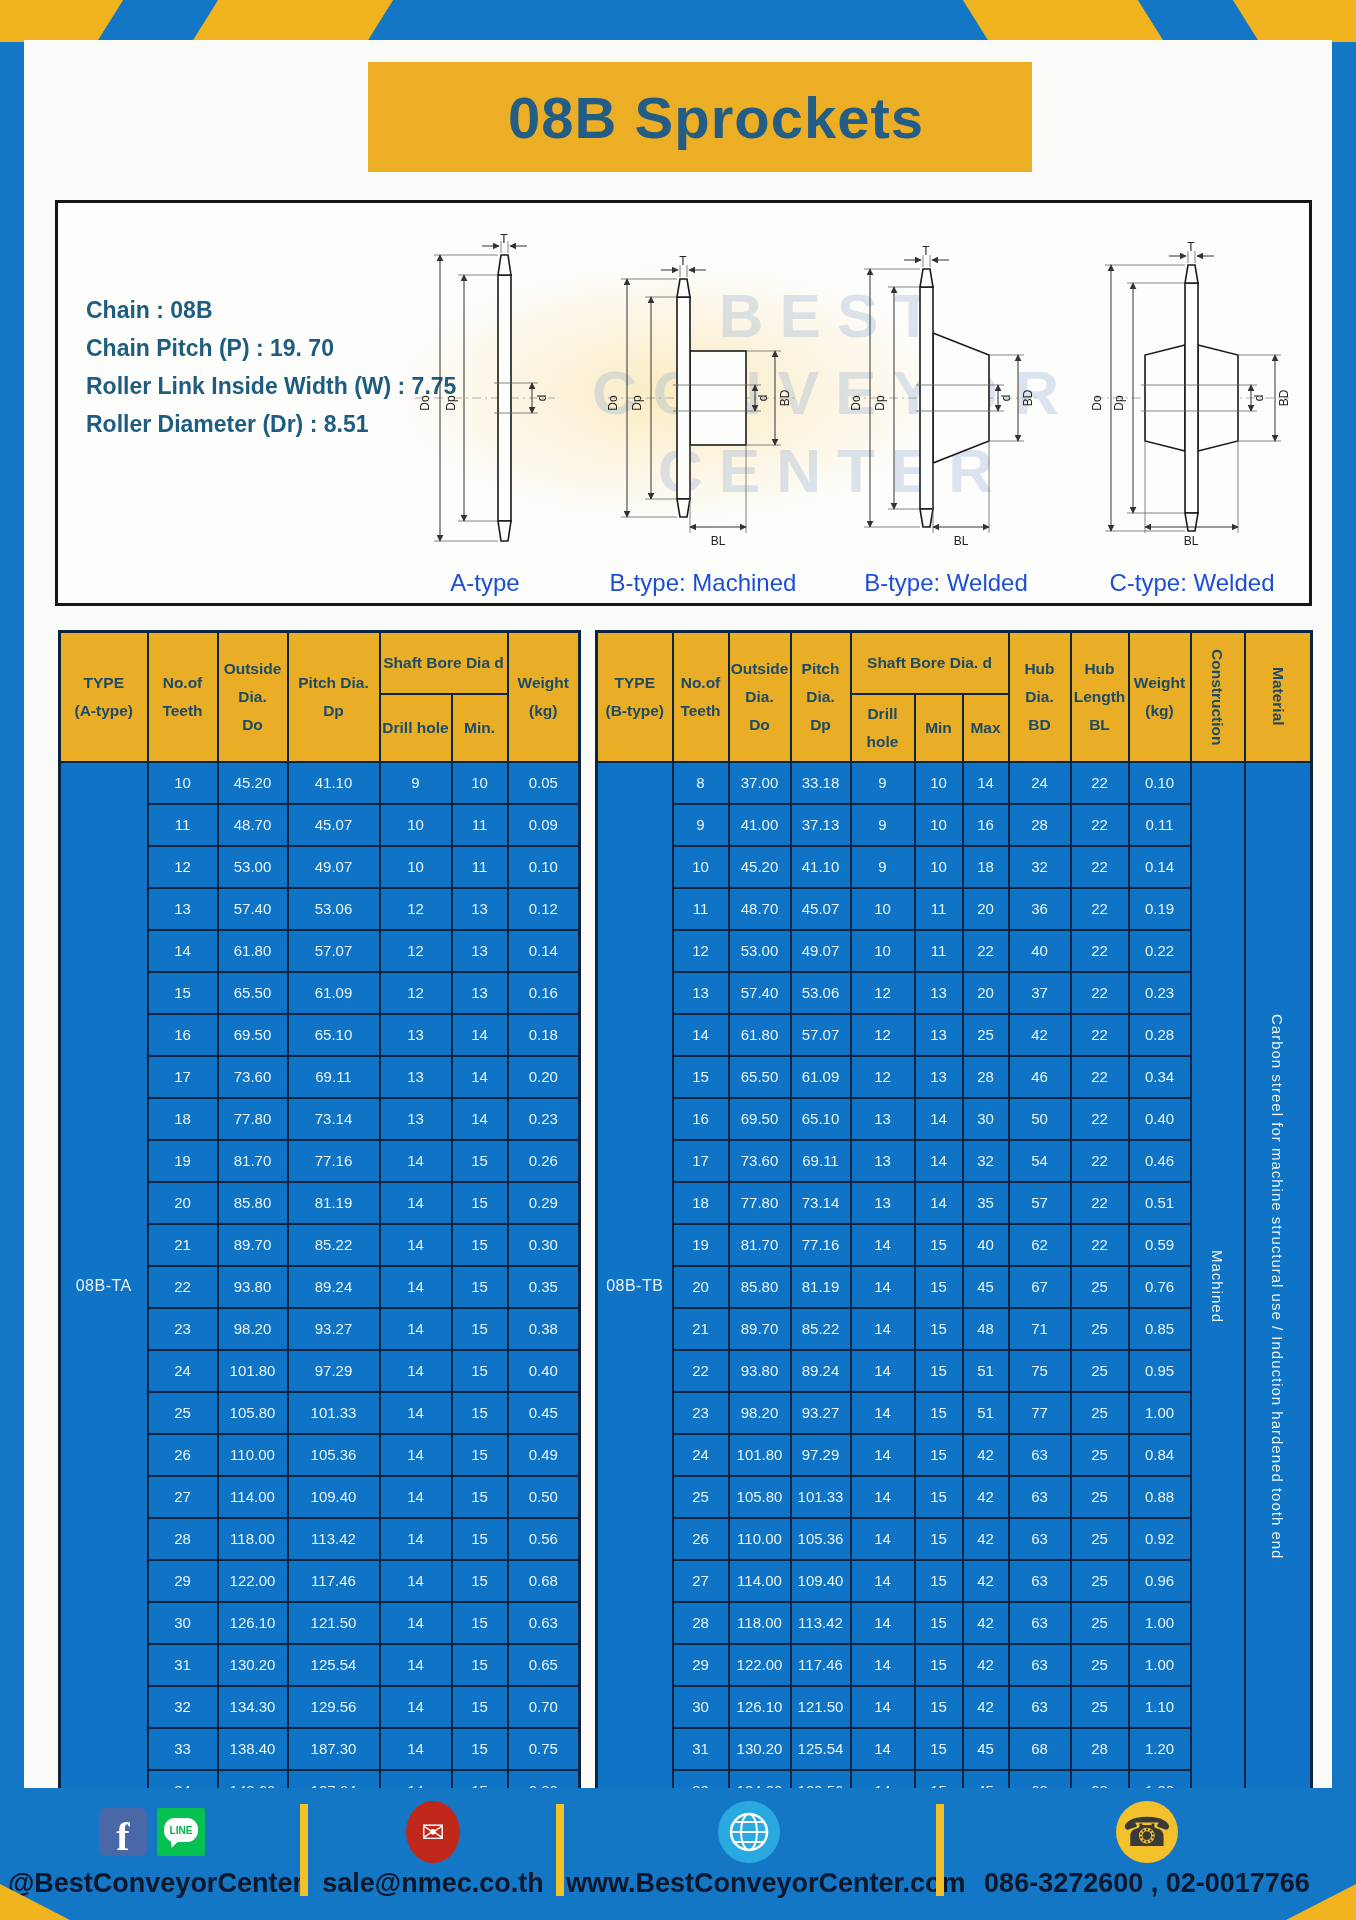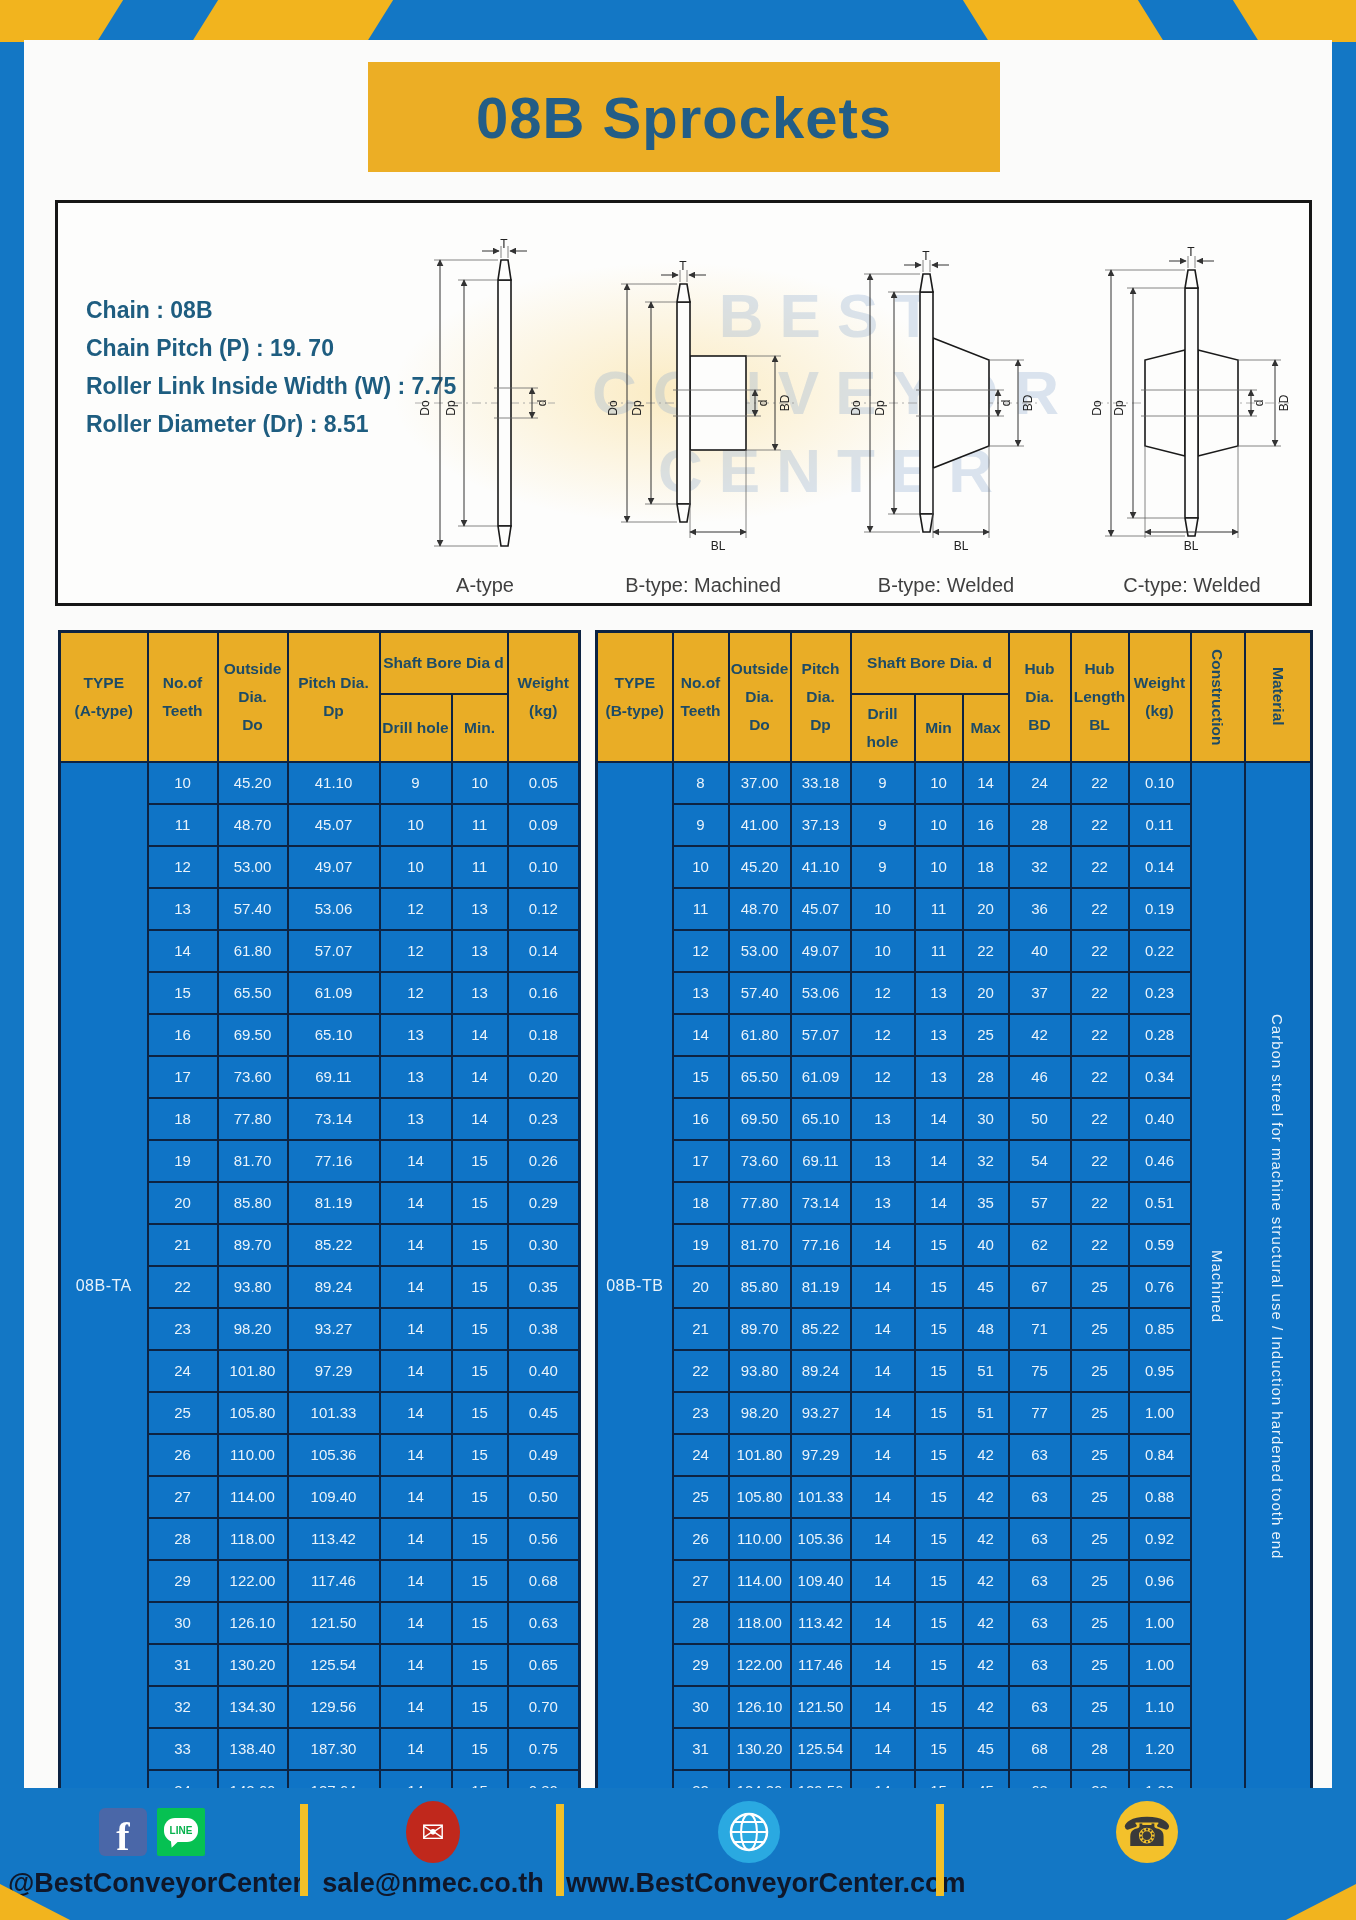--- a/index.html
+++ b/index.html
@@ -17,41 +17,41 @@
   .stripe.r2{right:205px;width:175px;transform:skewX(32deg);}
   .corner{position:absolute;width:70px;height:40px;background:#f2b41e;bottom:0;}
   .corner.cl{left:0;clip-path:polygon(0 100%,0 10%,100% 100%);}
   .corner.cr{right:0;clip-path:polygon(100% 100%,100% 10%,0 100%);}
 
   
   .page{position:absolute;left:24px;top:40px;width:1308px;height:1748px;background:#fbfbfa;}
 
   .title-banner{
     position:absolute;left:344px;top:22px;width:632px;height:110px;
-    background:#ecae25;display:flex;align-items:center;justify-content:center;
+    background:#ecae25;display:flex;align-items:center;justify-content:center;padding-left:32px;
   }
   .title-banner h1{margin:0;font-size:58px;color:#235d86;letter-spacing:1px;}
 
   
   .diagram-box{
     position:absolute;left:31px;top:160px;width:1251px;height:400px;
     border:3px solid #161616;background:#fdfdfc;display:flex;
   }
   .wm{
     position:absolute;left:330px;top:20px;right:30px;bottom:40px;
     display:flex;flex-direction:column;align-items:center;justify-content:center;
     pointer-events:none;z-index:0;
     background:radial-gradient(ellipse 45% 55% at 32% 50%, rgba(246,194,62,0.30), rgba(246,194,62,0) 70%);
   }
   .wm div{font-size:62px;font-weight:bold;letter-spacing:16px;color:rgba(145,175,208,0.32);line-height:1.25;}
   .specs{width:352px;padding:88px 0 0 28px;box-sizing:border-box;z-index:1;}
   .spec-line{font-size:23px;font-weight:bold;color:#1e5d80;line-height:38px;white-space:nowrap;}
   .diagrams{flex:1;display:flex;align-items:flex-end;justify-content:space-between;padding:8px 14px 6px 0;z-index:1;}
   .fig{text-align:center;}
-  .fig .cap{font-size:20px;color:#404040;margin-top:2px;}
+  .fig .cap{font-size:24px;color:#1d4ed8;margin-top:2px;}
   .part{fill:#fdfdfc;stroke:#1a1a1a;stroke-width:1.6;}
   .hub{fill:#fdfdfc;stroke:#1a1a1a;stroke-width:1.6;}
   .thin{stroke:#666;stroke-width:0.8;}
   .dim{stroke:#333;stroke-width:1;}
   .cl{stroke:#999;stroke-width:0.8;stroke-dasharray:9 4 2 4;}
   .dlab{font-family:"Liberation Sans",sans-serif;font-size:12px;fill:#222;}
 
   
   .tbl-wrap{position:absolute;top:590px;}
   .tbl-a{left:34px;}
@@ -916,16 +916,17 @@
         </svg>
       </div>
     </div>
     <div class="f-label">www.BestConveyorCenter.com</div>
   </div>
   <div class="f-div" style="left:936px;"></div>
   <div class="f-sec" style="left:946px;width:402px;">
     <div class="f-icons">
       <div class="ic-circ ic-phone">☎</div>
     </div>
+    <div class="f-label">086-3272600 , 02-0017766</div>
   </div>
   <div class="corner cl"></div>
   <div class="corner cr"></div>
 </div>
 
 </body></html>

